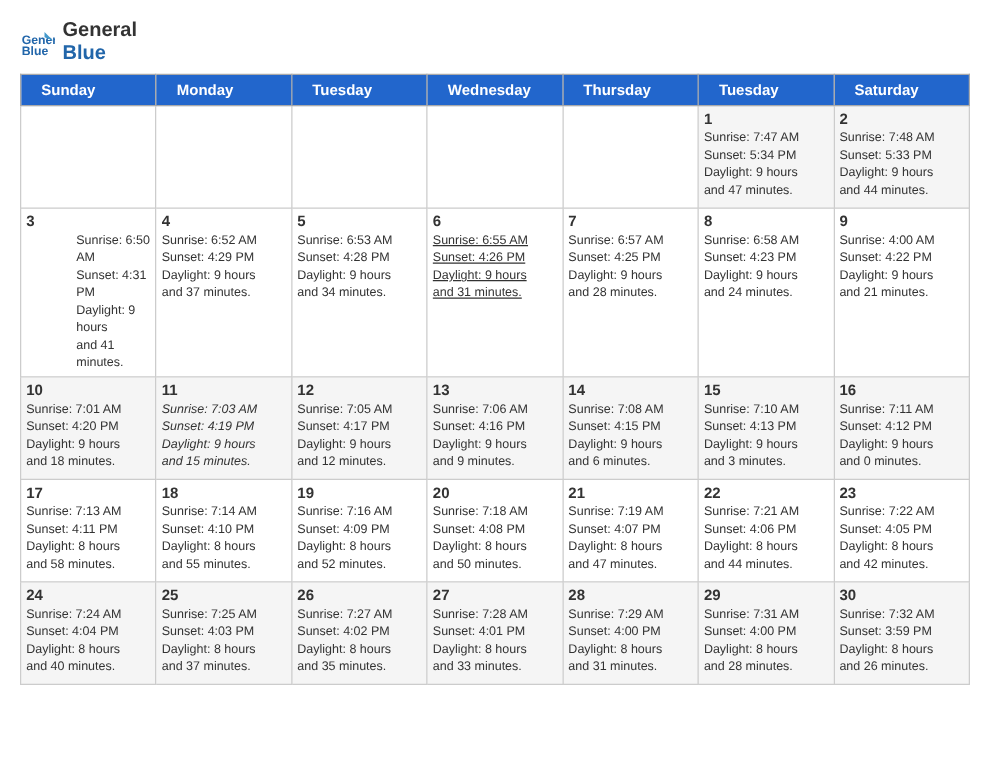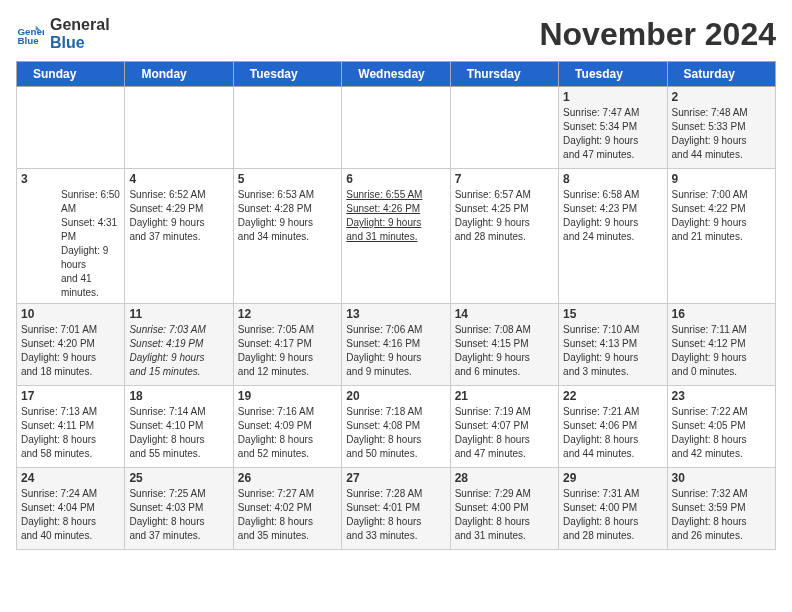--- a/index.html
+++ b/index.html
@@ -87,21 +87,20 @@
       <text x="2" y="22" font-size="14" font-weight="bold" fill="#2266aa">General</text>
       <text x="2" y="34" font-size="14" font-weight="bold" fill="#2266aa">Blue</text>
       <polygon points="28,8 38,18 28,14" fill="#4499cc"></polygon>
     </svg>
     <div style="display:flex;flex-direction:column;line-height:1.1;margin-left:2px;">
       <span style="font-size:16px;font-weight:bold;color:#333;">General</span>
       <span style="font-size:16px;font-weight:bold;color:#2266aa;">Blue</span>
     </div>
   </div>
   <div class="title-block">
-    <div class="month-title">November 2024</div>
   </div>
 </div>
 
 <table>
   <thead>
     <tr id="header-row">
     <th>Sunday</th>
         <th>Monday</th>
         <th>Tuesday</th>
         <th>Wednesday</th>
@@ -170,21 +169,21 @@
         </td>
         <td>
           <span class="day-number">8</span>
           <div class="day-info" style="white-space: pre-line;">Sunrise: 6:58 AM
 Sunset: 4:23 PM
 Daylight: 9 hours
 and 24 minutes.</div>
         </td>
         <td>
           <span class="day-number">9</span>
-          <div class="day-info" style="white-space: pre-line;">Sunrise: 7:00 AM
+          <div class="day-info" style="white-space: pre-line;">Sunrise: 4:00 AM
 Sunset: 4:22 PM
 Daylight: 9 hours
 and 21 minutes.</div>
         </td>
       </tr>
       <tr>
         <td>
           <span class="day-number">10</span>
           <div class="day-info" style="white-space: pre-line;">Sunrise: 7:01 AM
 Sunset: 4:20 PM

